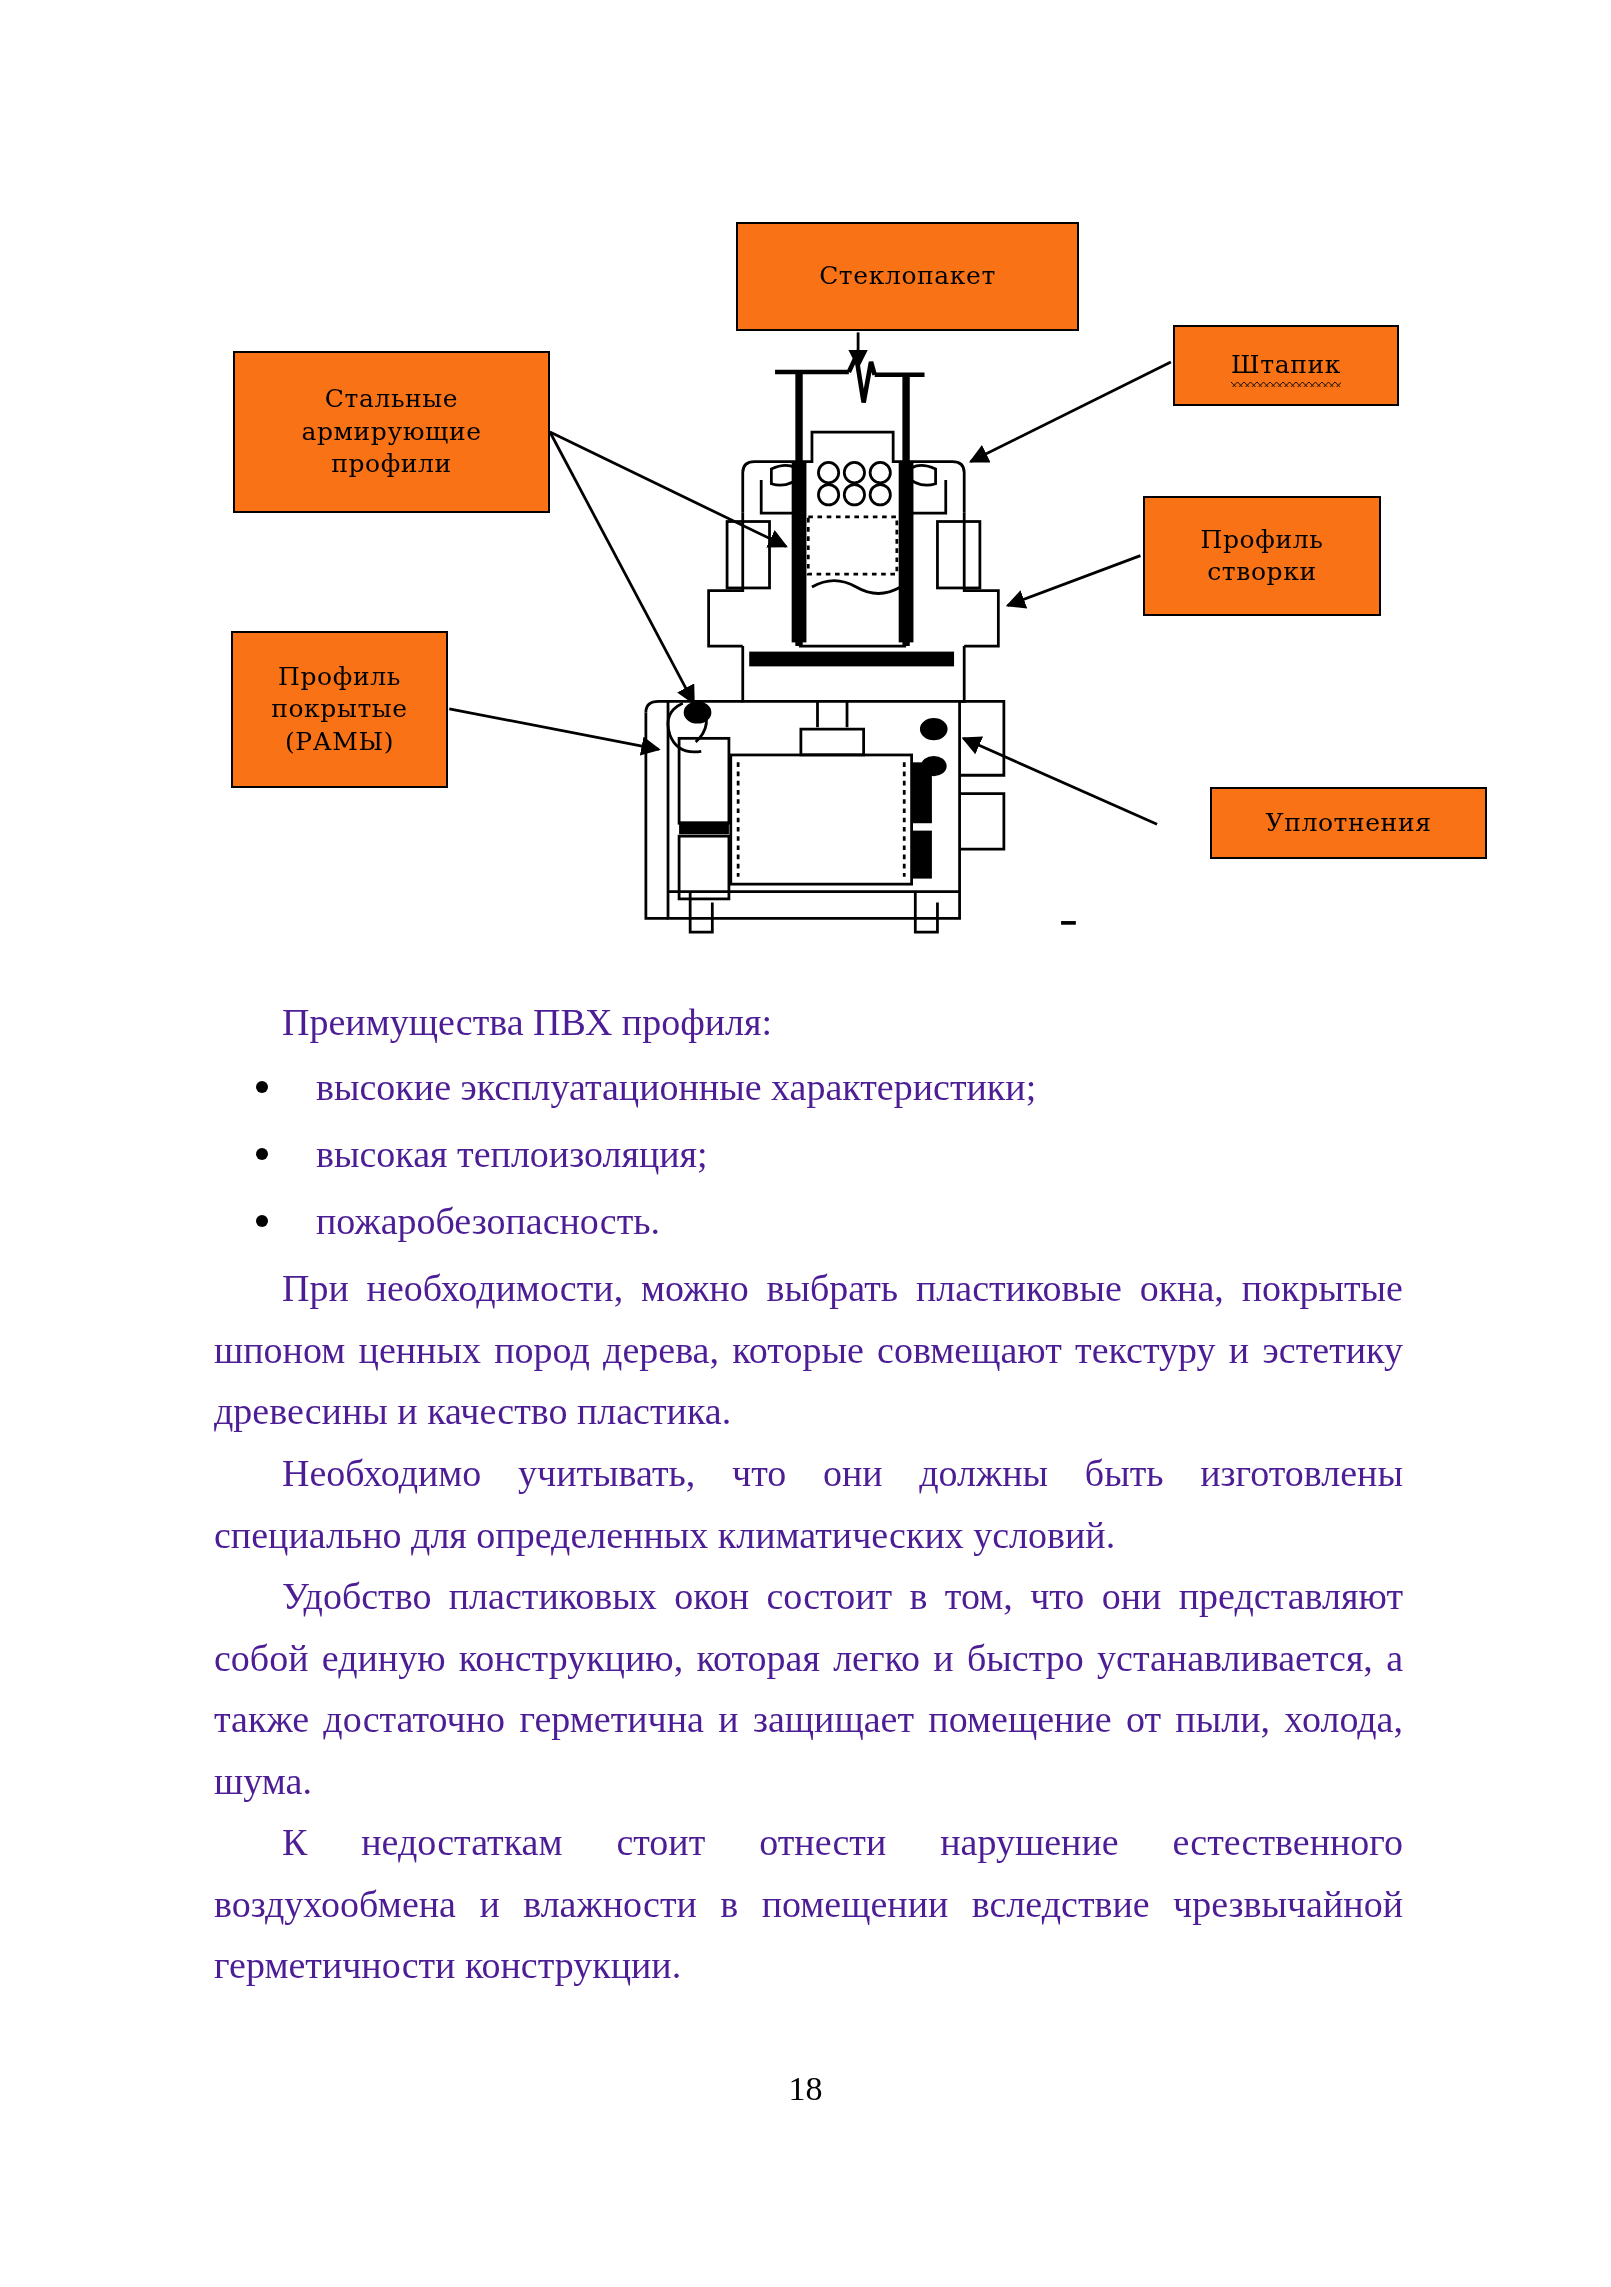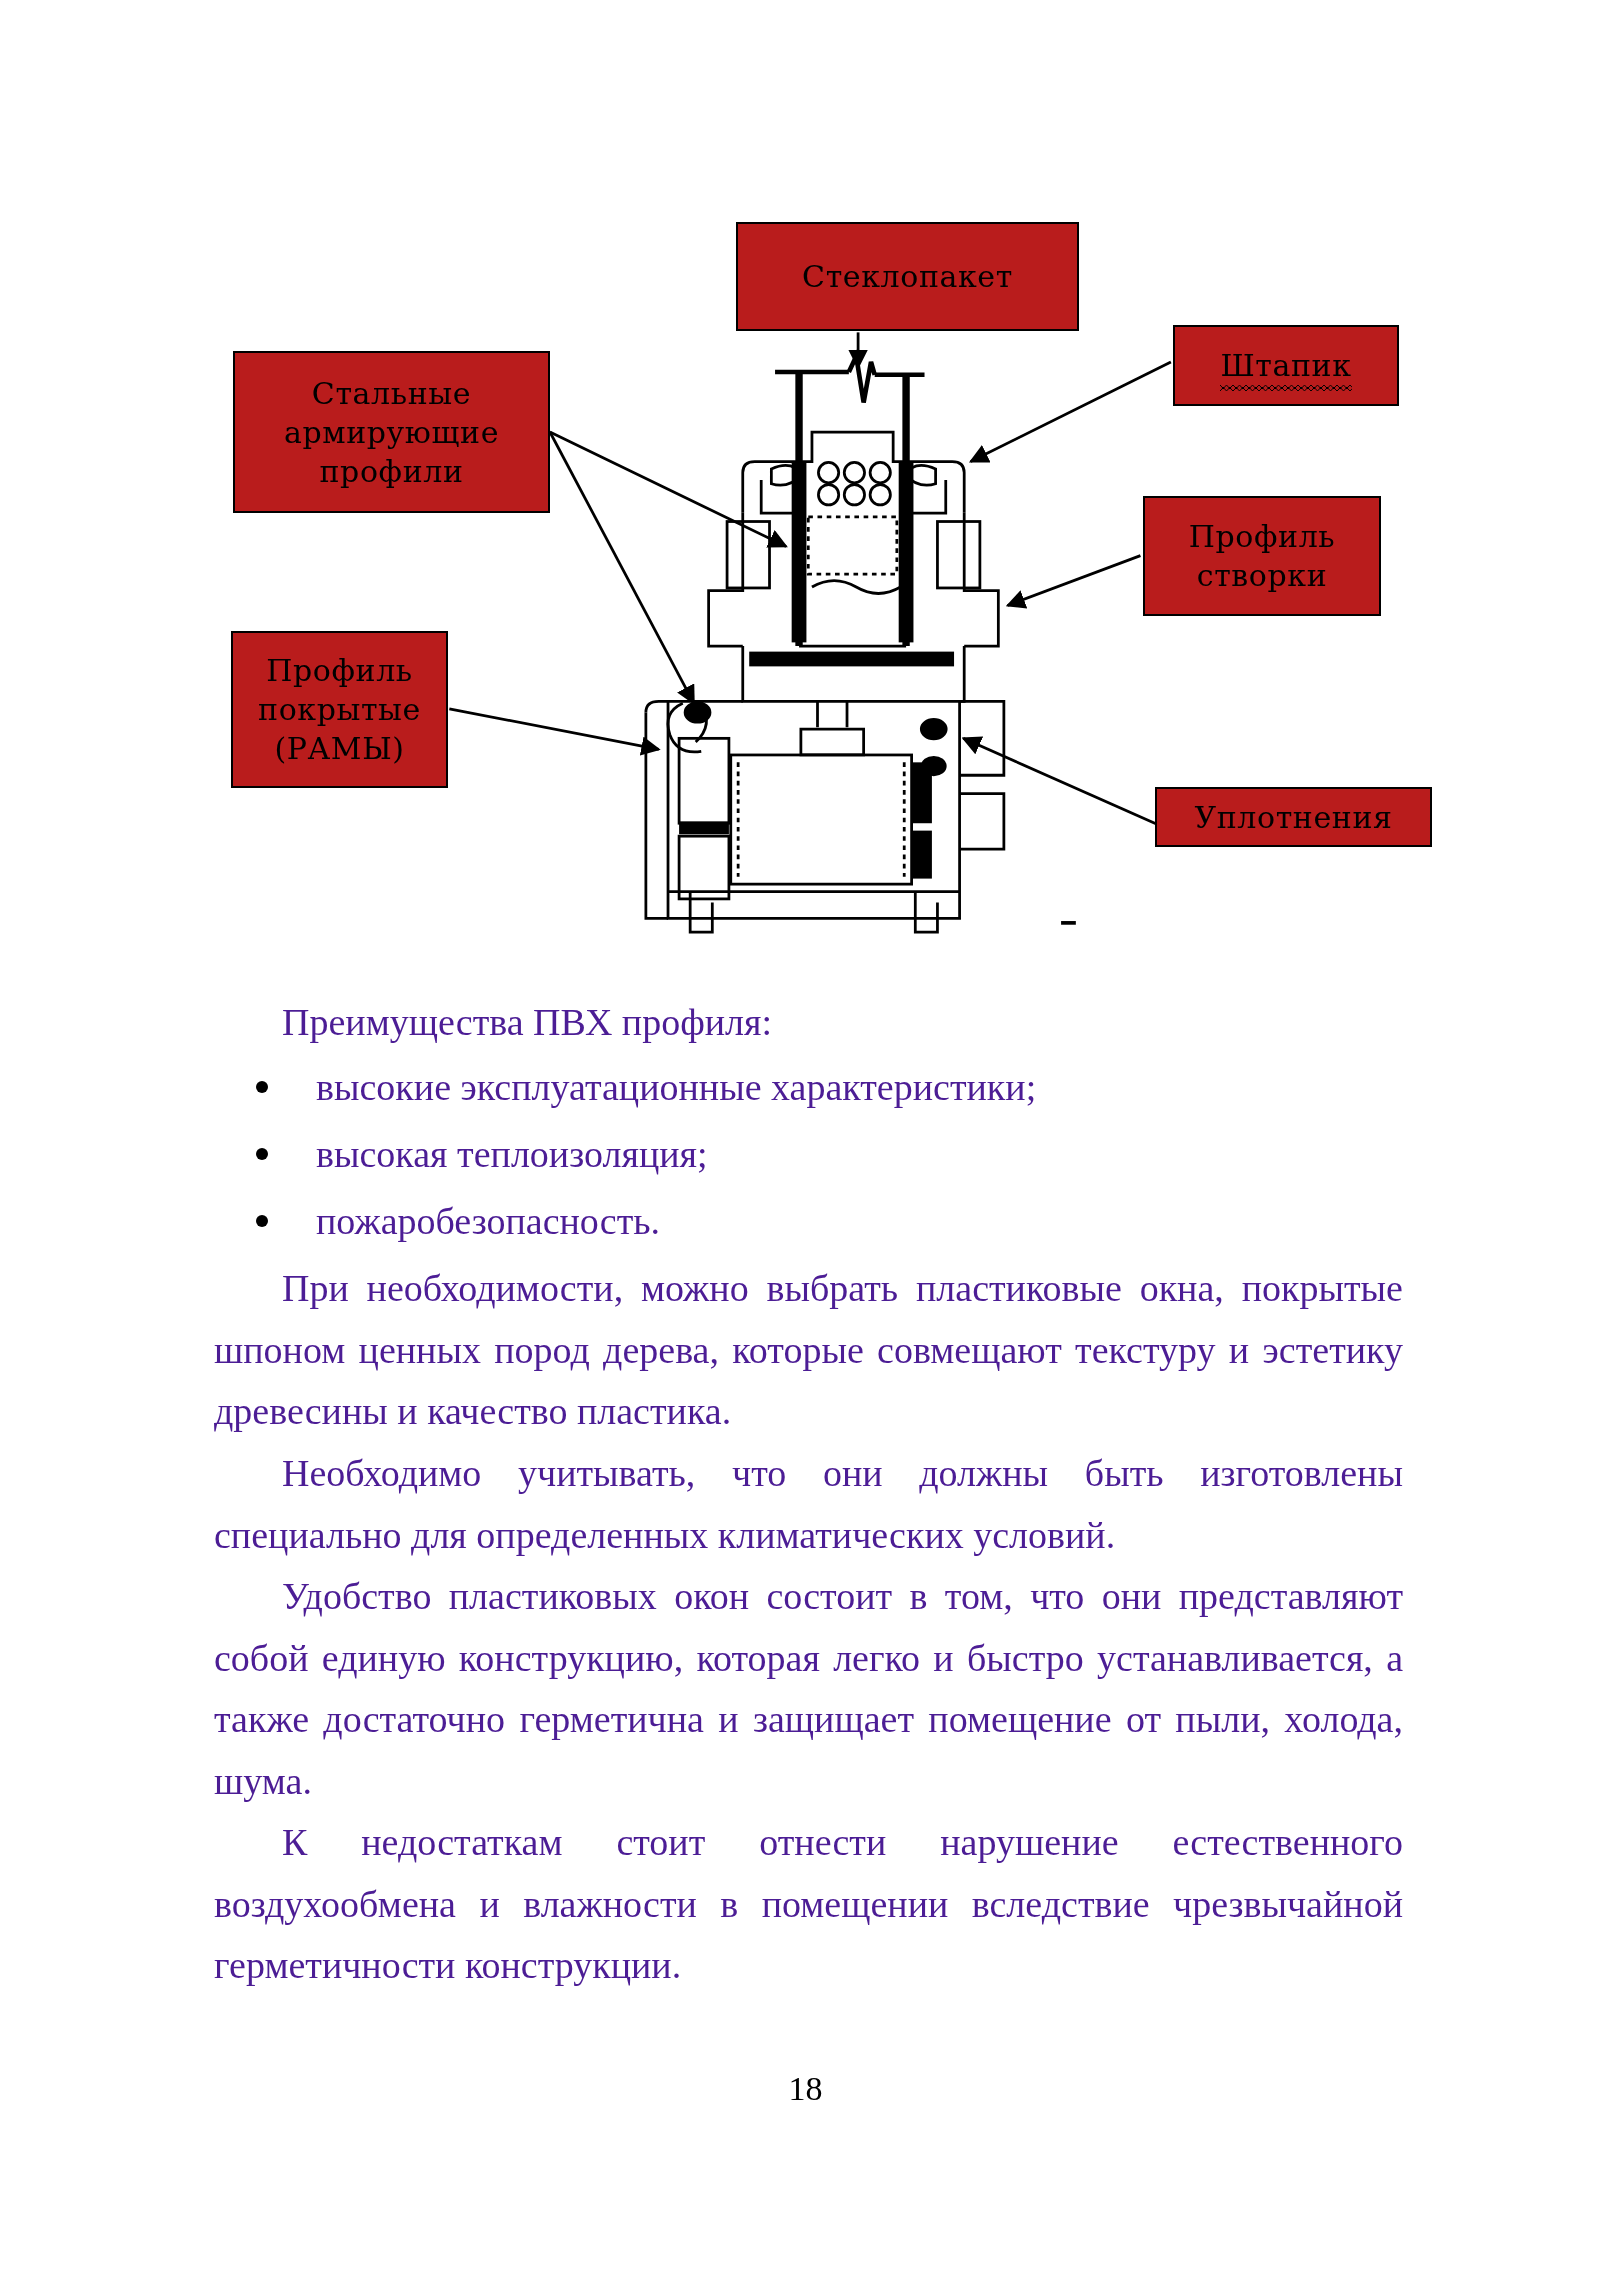--- a/index.html
+++ b/index.html
@@ -35,27 +35,27 @@
     display: block;
     width: 1611px;
     height: 960px;
   }
 
   
   .callout {
     position: absolute;
     box-sizing: border-box;
     border: 2.8px solid #000000;
-    background: #b91c1c;
+    background: #f97316;
     display: flex;
     flex-direction: column;
     align-items: center;
     justify-content: center;
     font-family: "DejaVu Serif", "Liberation Serif", serif;
-    font-size: 30px;
+    font-size: 25px;
     line-height: 1.30;
     color: #000000;
     letter-spacing: 0.6px;
     text-align: center;
     padding: 3.7px 7.4px;
   }
   .callout .ln { display: block; white-space: nowrap; }
 
   
   .squiggle {
@@ -75,21 +75,21 @@
       linear-gradient(-45deg, transparent 45%, #000 45%, #000 55%, transparent 55%);
     background-size: 6.5px 6.5px;
     background-repeat: repeat-x;
   }
 
   #callout-glazing      { left: 736px;  top: 222px;  width: 343px; height: 109px; }
   #callout-steel        { left: 233px;  top: 334px;  width: 317px; height: 162px; margin-top: 17px; }
   #callout-bead         { left: 1173px; top: 325px;  width: 226px; height: 81px;  }
   #callout-sash         { left: 1143px; top: 496px;  width: 238px; height: 120px; }
   #callout-frame        { left: 231px;  top: 631px;  width: 217px; height: 157px; }
-  #callout-seals        { left: 1155px; top: 787px;  width: 277px; height: 60px;  }
+  #callout-seals        { left: 1210px; top: 787px;  width: 277px; height: 72px;  }
 
   
   .body-text {
     position: absolute;
     left: 214px;
     top: 992px;
     width: 1189px;
     font-size: 38px;
     line-height: 1.62;
     color: #4c1d95;

